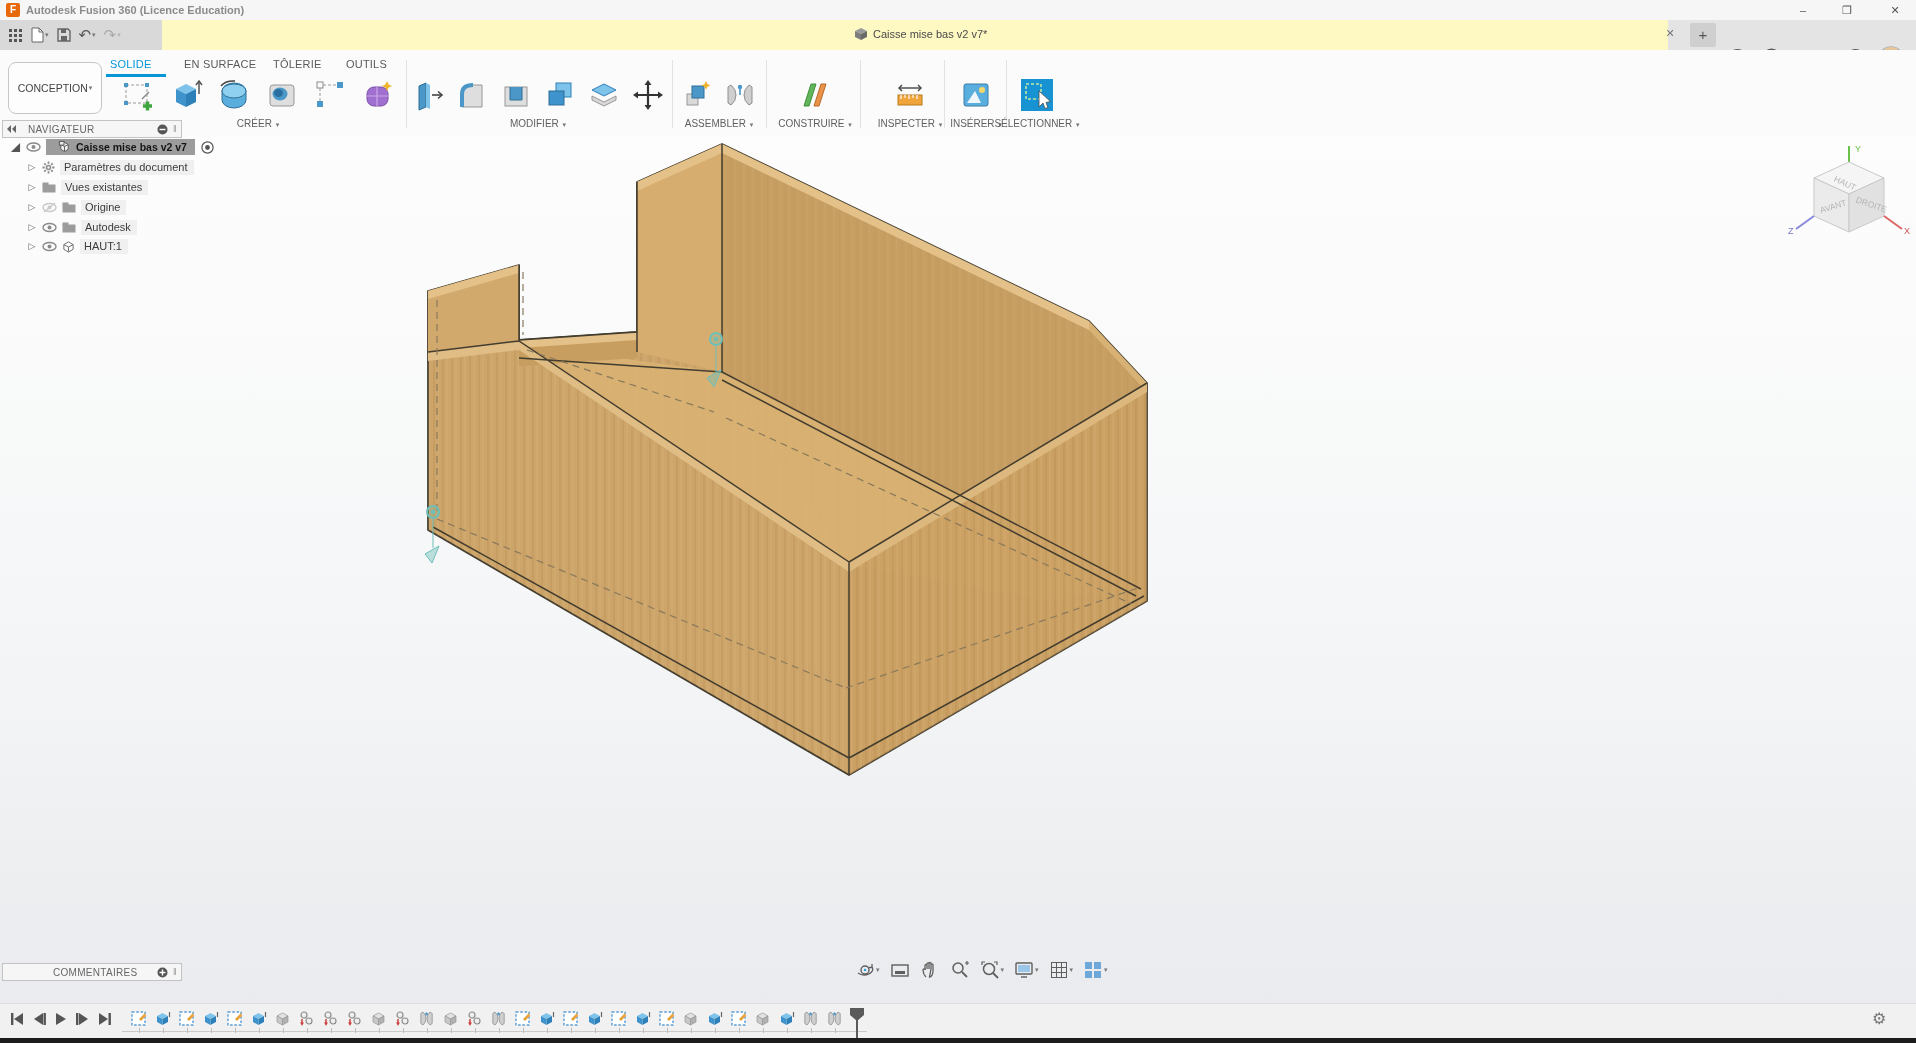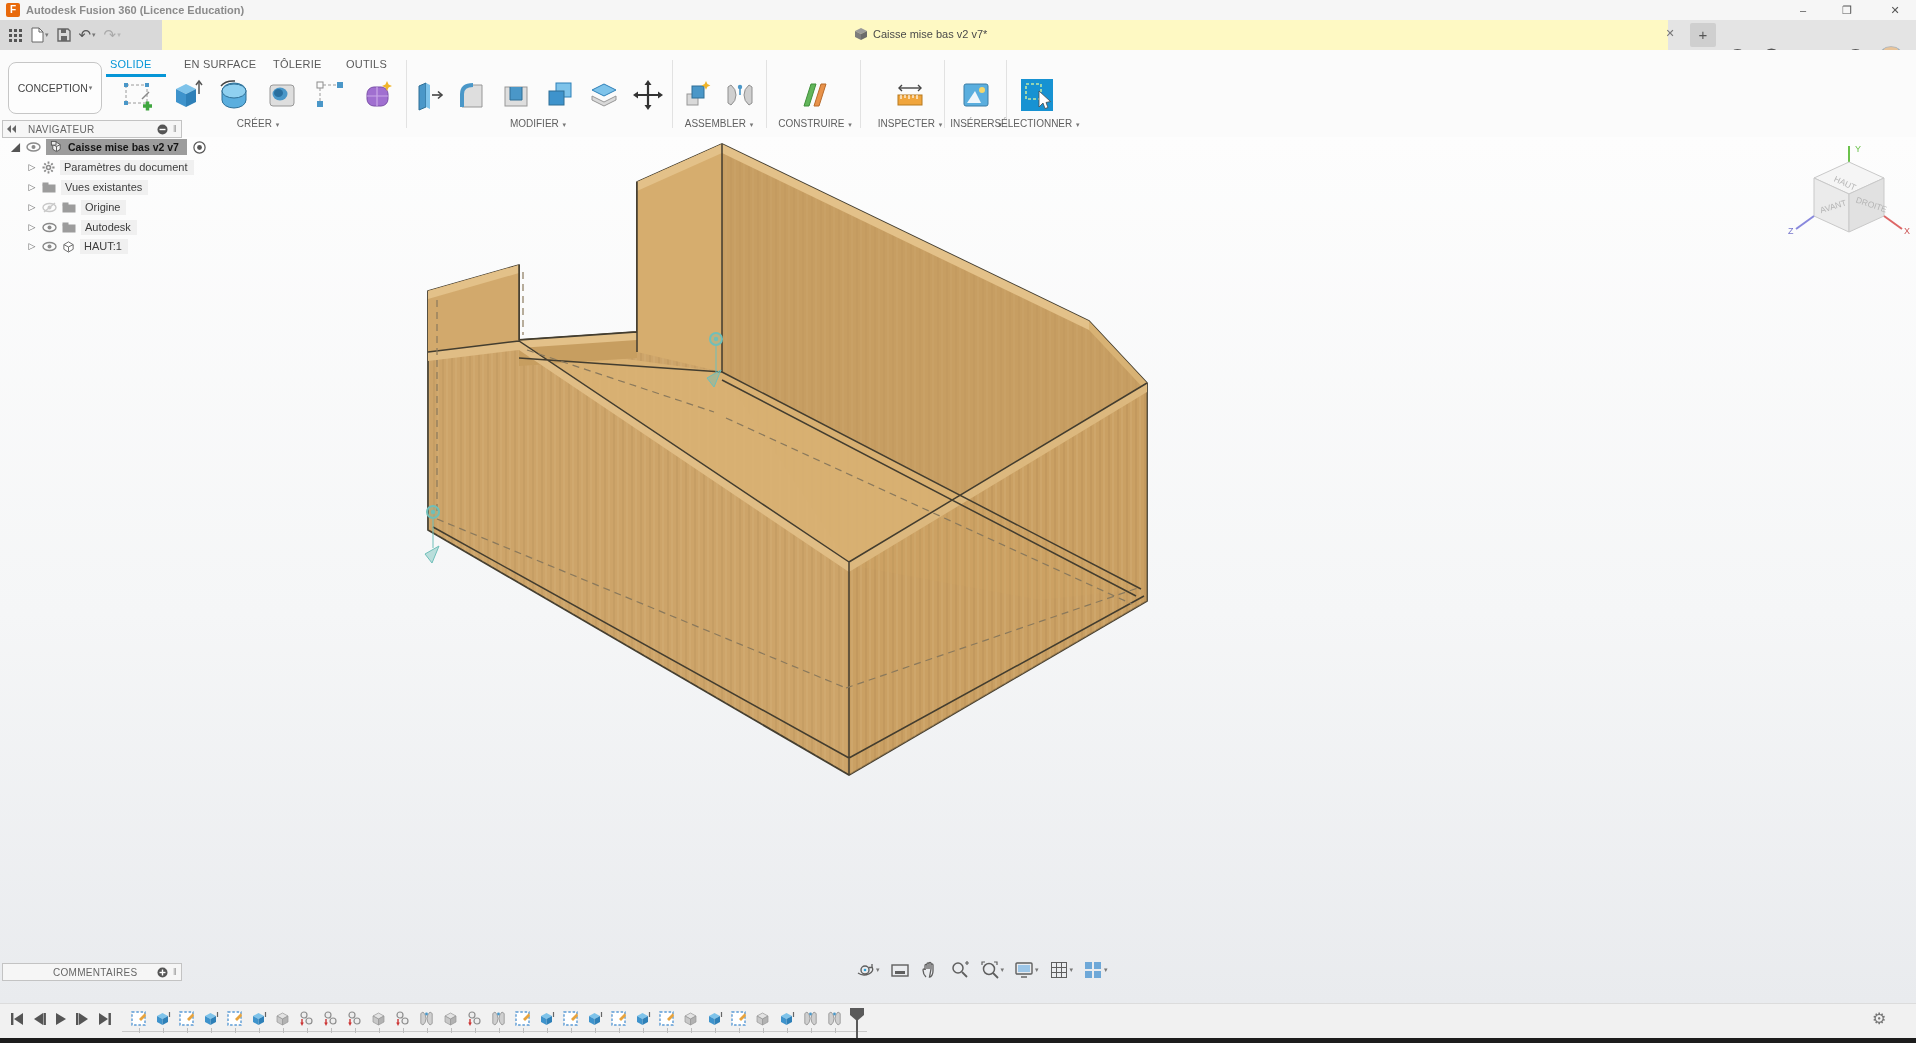--- a/index.html
+++ b/index.html
@@ -44,21 +44,21 @@
   
   #canvas{position:absolute;left:0;top:137px;width:1916px;height:866px;
     background:linear-gradient(180deg,#fdfdfd 0%,#f5f6f7 55%,#e9ebee 100%);}
   
   .panelhdr{position:absolute;left:2px;width:178px;height:16px;border:1px solid #c3c3c3;background:#f6f6f6;
     display:flex;align-items:center;font-size:10px;color:#666;letter-spacing:.3px;}
   .panelhdr .ttl{margin-left:6px;flex:1;}
   .grip{color:#999;font-size:9px;margin-right:4px;}
   .treerow{position:absolute;display:flex;align-items:center;height:18px;font-size:11px;color:#3c3c3c;}
   .pill{background:#f0f0f0;padding:1px 6px 2px 4px;display:flex;align-items:center;}
-  .hl{background:#9c9c9c;color:#141414;padding:1px 8px 2px 4px;display:flex;align-items:center;justify-content:center;}
+  .hl{background:#9c9c9c;color:#141414;padding:1px 8px 2px 12px;display:flex;align-items:center;justify-content:center;}
   .expander{width:12px;font-size:9px;color:#666;text-align:center;margin-right:4px;}
   .tree-ic{margin-right:5px;display:flex;align-items:center;}
   
   #navtools{position:absolute;left:850px;top:960px;display:flex;align-items:center;}
   .nt{display:flex;align-items:center;margin:0 5px;color:#5f5f5f;}
   
   #timeline{position:absolute;left:0;top:1003px;width:1916px;height:35px;background:#f1f1f1;border-top:1px solid #dcdcdc;}
   #tl-base{position:absolute;left:122px;top:27px;width:745px;height:1px;background:#c9c9c9;}
   .tl-icon{position:absolute;top:6px;width:18px;height:18px;}
   .tl-tick{position:absolute;top:24px;width:1px;height:5px;background:#bdbdbd;}

